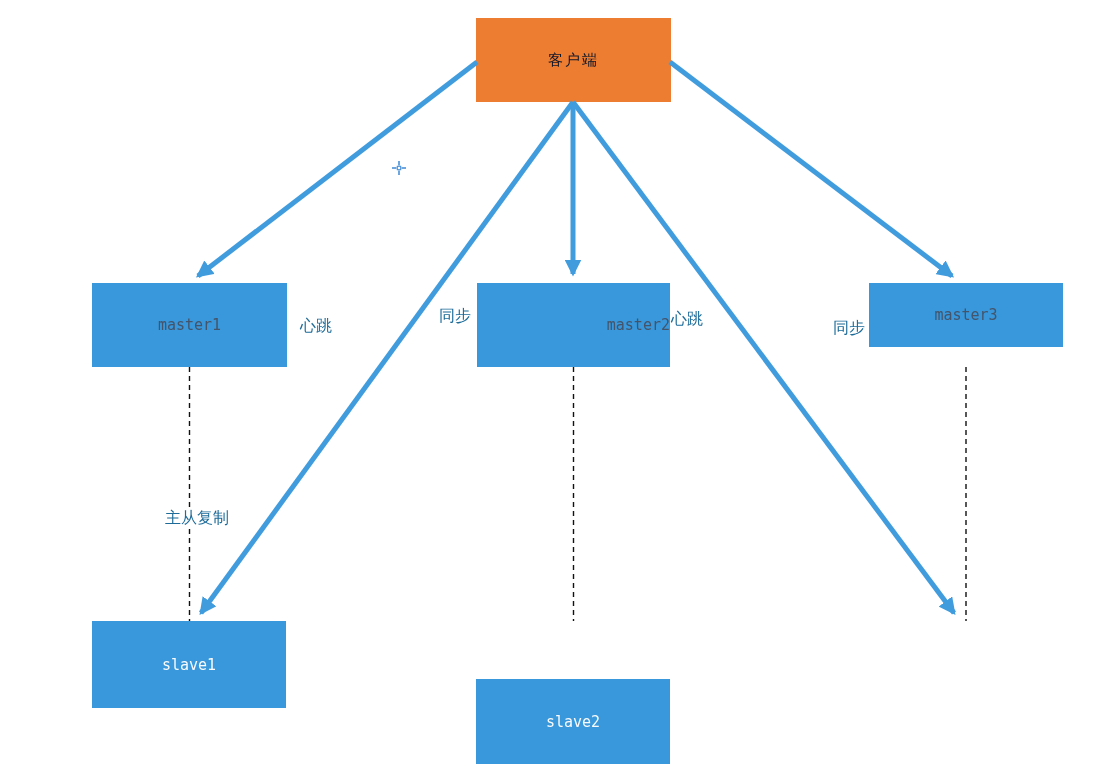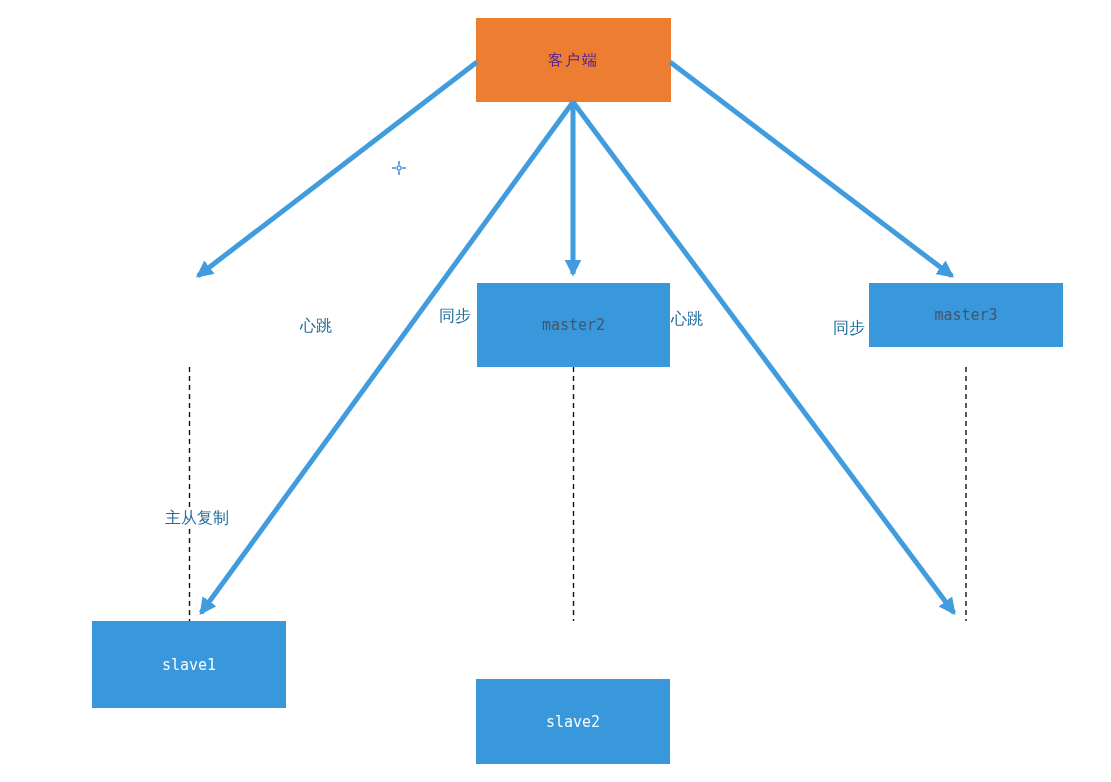--- a/index.html
+++ b/index.html
@@ -6,21 +6,21 @@
   .canvas{
     position:relative;width:1111px;height:782px;background:#ffffff;
     font-family:"Liberation Sans",sans-serif;overflow:hidden;
   }
   .node{
     position:absolute;display:flex;align-items:center;justify-content:center;
     font-family:"DejaVu Sans Mono","Liberation Mono",monospace;
     font-size:15px;z-index:1;box-sizing:border-box;user-select:none;
   }
   .node.client{
-    background:#ED7D31;color:#4c1d95;
+    background:#ED7D31;color:#0f172a;
     font-family:"Liberation Sans",sans-serif;letter-spacing:2px;font-size:15px;
   }
   .node.master{background:#3898DB;color:#44546A;}
   .node.slave{background:#3898DB;color:#F8FAFC;}
   .connectors{
     position:absolute;left:0;top:0;z-index:2;pointer-events:none;
   }
   .edge-label{
     position:absolute;transform:translate(-50%,-50%);
     color:#1C6B99;font-size:16px;line-height:1.15;white-space:nowrap;
@@ -56,21 +56,24 @@
       <line x1="392" y1="168" x2="396.5" y2="168"></line>
       <line x1="401.5" y1="168" x2="406" y2="168"></line>
       <rect x="397.3" y="166.3" width="3.4" height="3.4" stroke-width="1.1"></rect>
     </g>
   </svg>
 
   <div class="node client" style="left:476px;top:18px;width:195px;height:84px;">
     <span>客户端</span>
   </div>
 
-  <div class="node master" style="left:477px;top:283px;width:193px;height:84px;">
+  <div class="node master" style="left:92px;top:283px;width:195px;height:84px;">
+    <span>master1</span>
+  </div>
+  <div class="node master" style="left:477px;top:283px;width:193px;height:84px;justify-content:flex-end;">
     <span>master2</span>
   </div>
   <div class="node master" style="left:869px;top:283px;width:194px;height:64px;">
     <span>master3</span>
   </div>
 
   <div class="node slave" style="left:92px;top:621px;width:194px;height:87px;">
     <span>slave1</span>
   </div>
   <div class="node slave" style="left:476px;top:643px;width:194px;height:85px;margin-top:36px;">

